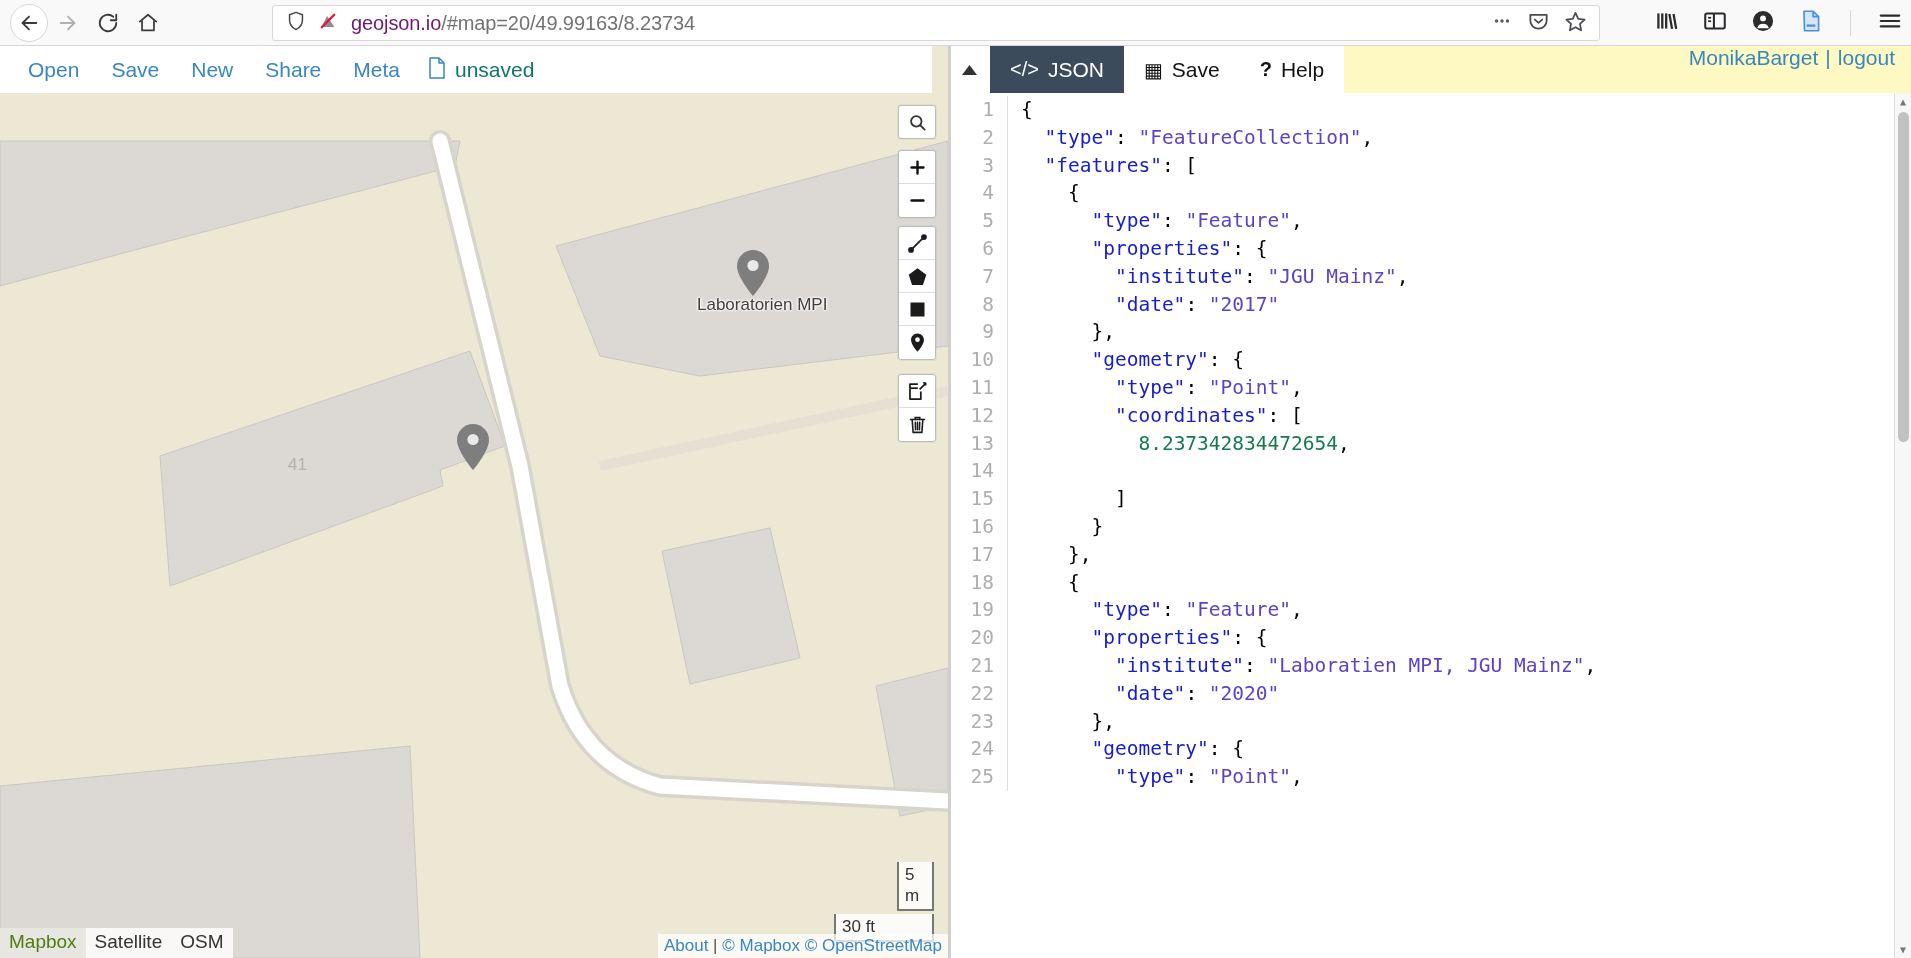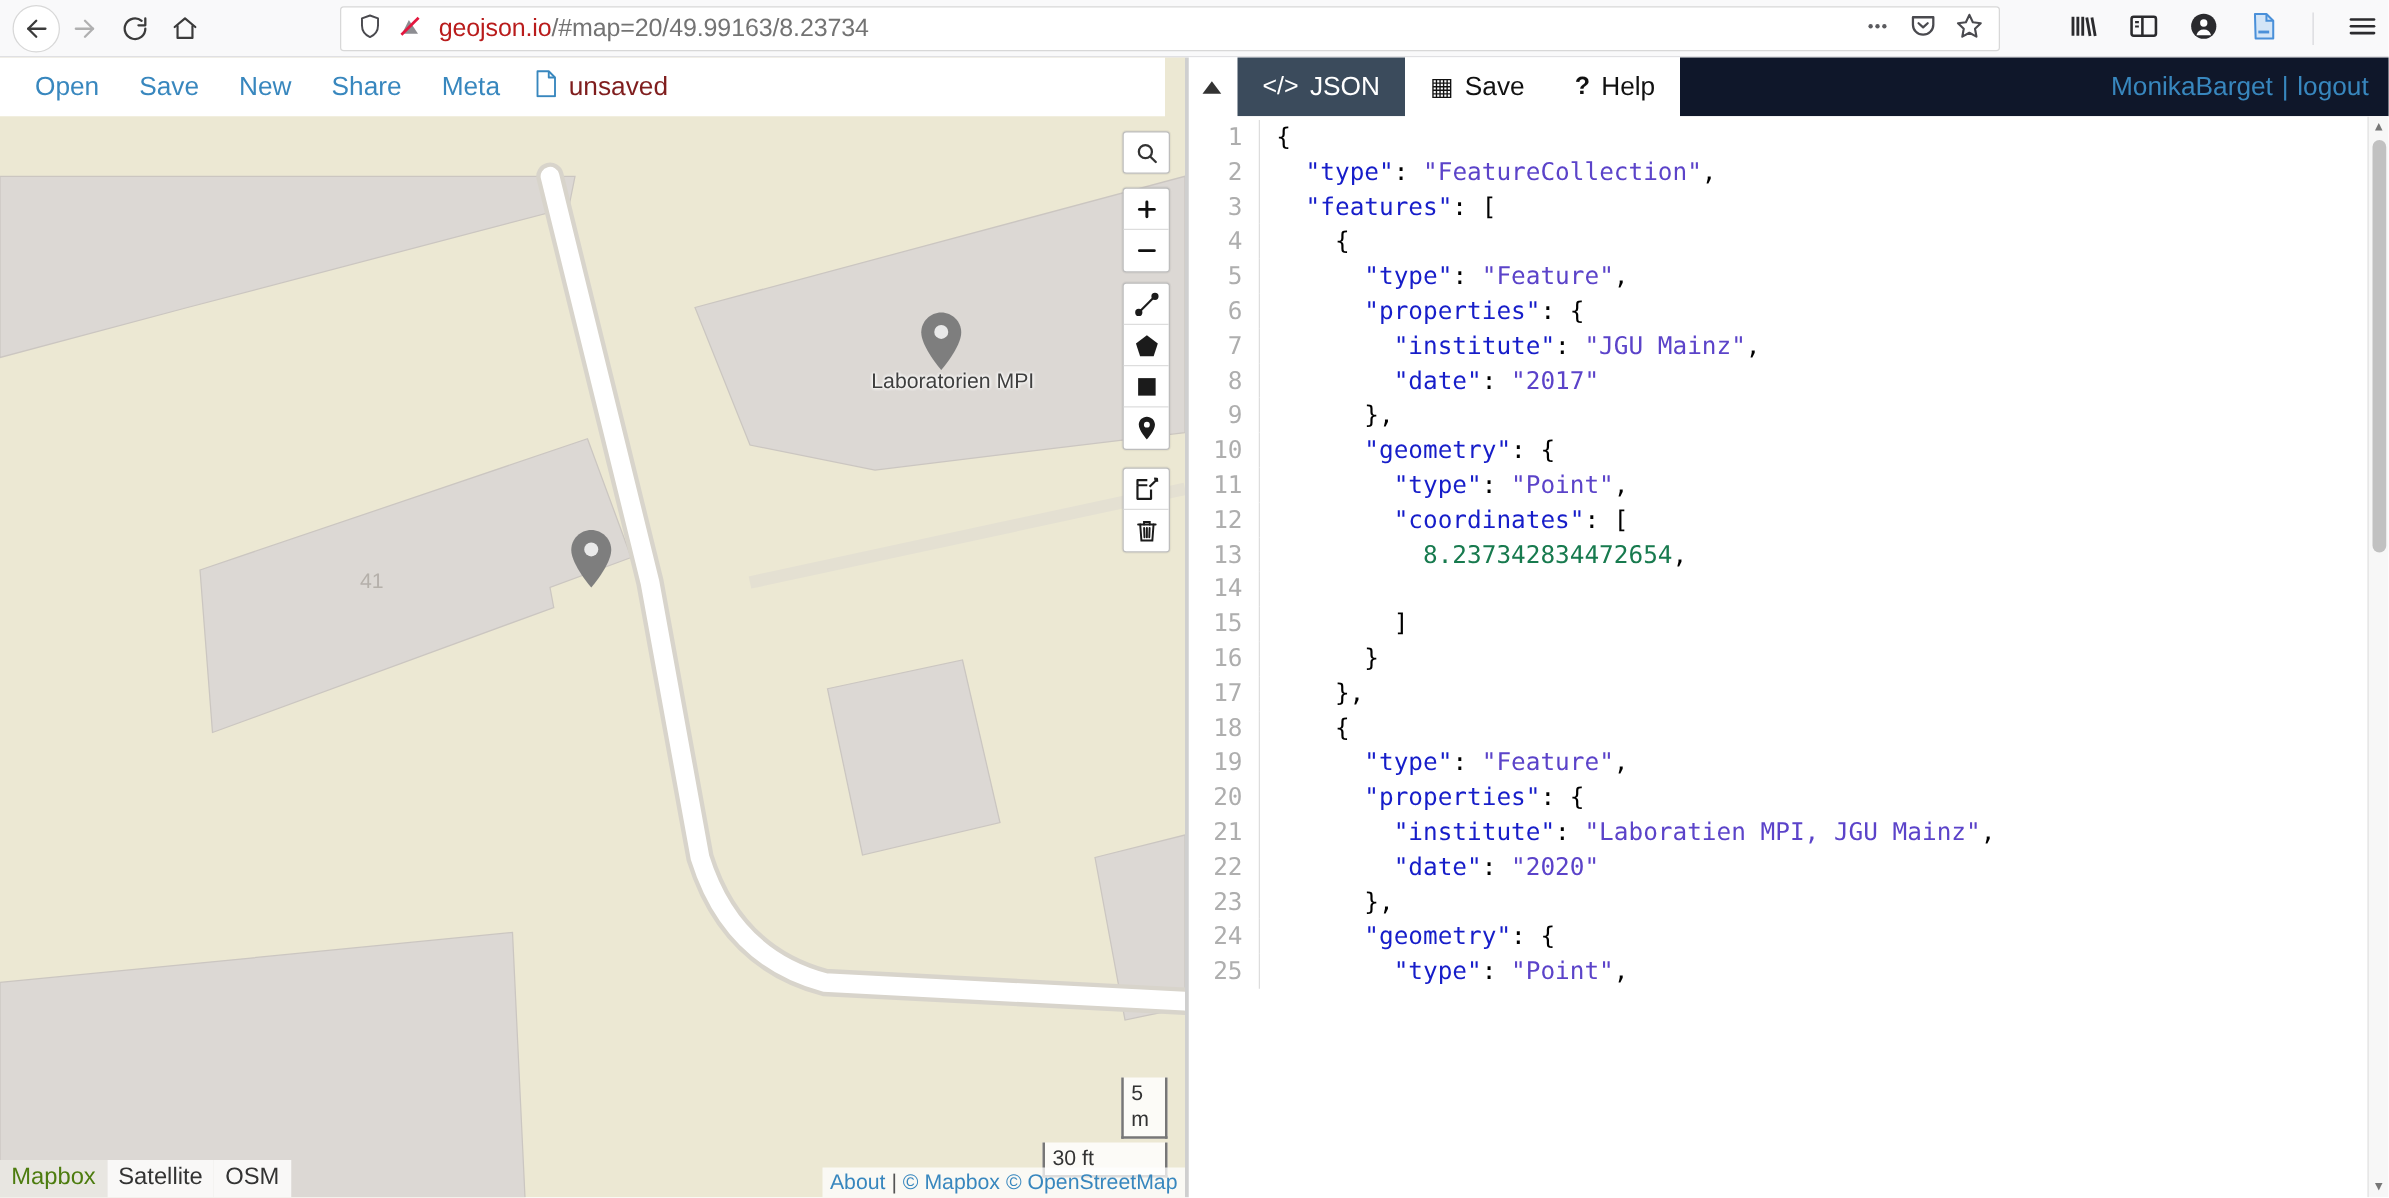--- a/index.html
+++ b/index.html
@@ -46,21 +46,21 @@
   #urlbar .shield { margin-right: 10px; flex: 0 0 auto;}
   #urlbar .trackers { margin-right: 12px; flex: 0 0 auto;}
   #url-text {
     flex: 1 1 auto;
     font-size: 20px;
     color: #737373;
     white-space: nowrap;
     overflow: hidden;
     letter-spacing: -0.1px;
   }
-  #url-text .host { color: #b91c1c; }
+  #url-text .host { color: #701a75; }
   #urlbar .right-icons { display: flex; align-items: center; gap: 14px; padding-right: 4px;}
 
   #chrome-right {
     position: absolute;
     right: 8px; top: 0; height: 46px;
     display: flex; align-items: center; gap: 22px;
   }
   #chrome-right .sep {
     width: 1px; height: 26px; background: #d7d7db; margin: 0 4px;
   }
@@ -89,21 +89,21 @@
     color: #3887be;
     font-size: 21px;
     text-decoration: none;
     padding: 0 16px;
     white-space: nowrap;
   }
   #filename-wrap {
     display: flex; align-items: center; gap: 9px;
     padding-left: 12px;
   }
-  #filename-text { color: #7f1d1d; font-size: 21px; }
+  #filename-text { color: #0f766e; font-size: 21px; }
 
   
   #map-canvas { position: absolute; inset: 0; }
 
   
   .map-ctrl {
     position: absolute;
     right: 12px;
     background: #fff;
     border: 1px solid #bdbdbd;
@@ -201,22 +201,22 @@
     display: flex; align-items: center; gap: 9px;
     padding: 0 20px;
     font-size: 21px;
     color: #111;
     cursor: pointer;
   }
   .pane-tab.active { background: #3b4b5c; color: #fff; }
   .pane-tab .tab-ico { font-size: 20px; display: inline-block; }
   #user-zone {
     margin-left: auto;
-    background: #0f172a;
-    display: flex; align-items: center;
+    background: #fef9c3;
+    display: flex; 
     padding: 0 16px 0 26px;
     gap: 7px;
     font-size: 21px;
     flex: 1 1 auto;
     justify-content: flex-end;
   }
   #user-zone a { color: #3887be; text-decoration: none; }
   #user-zone .bar { color: #3887be; }
 
   

